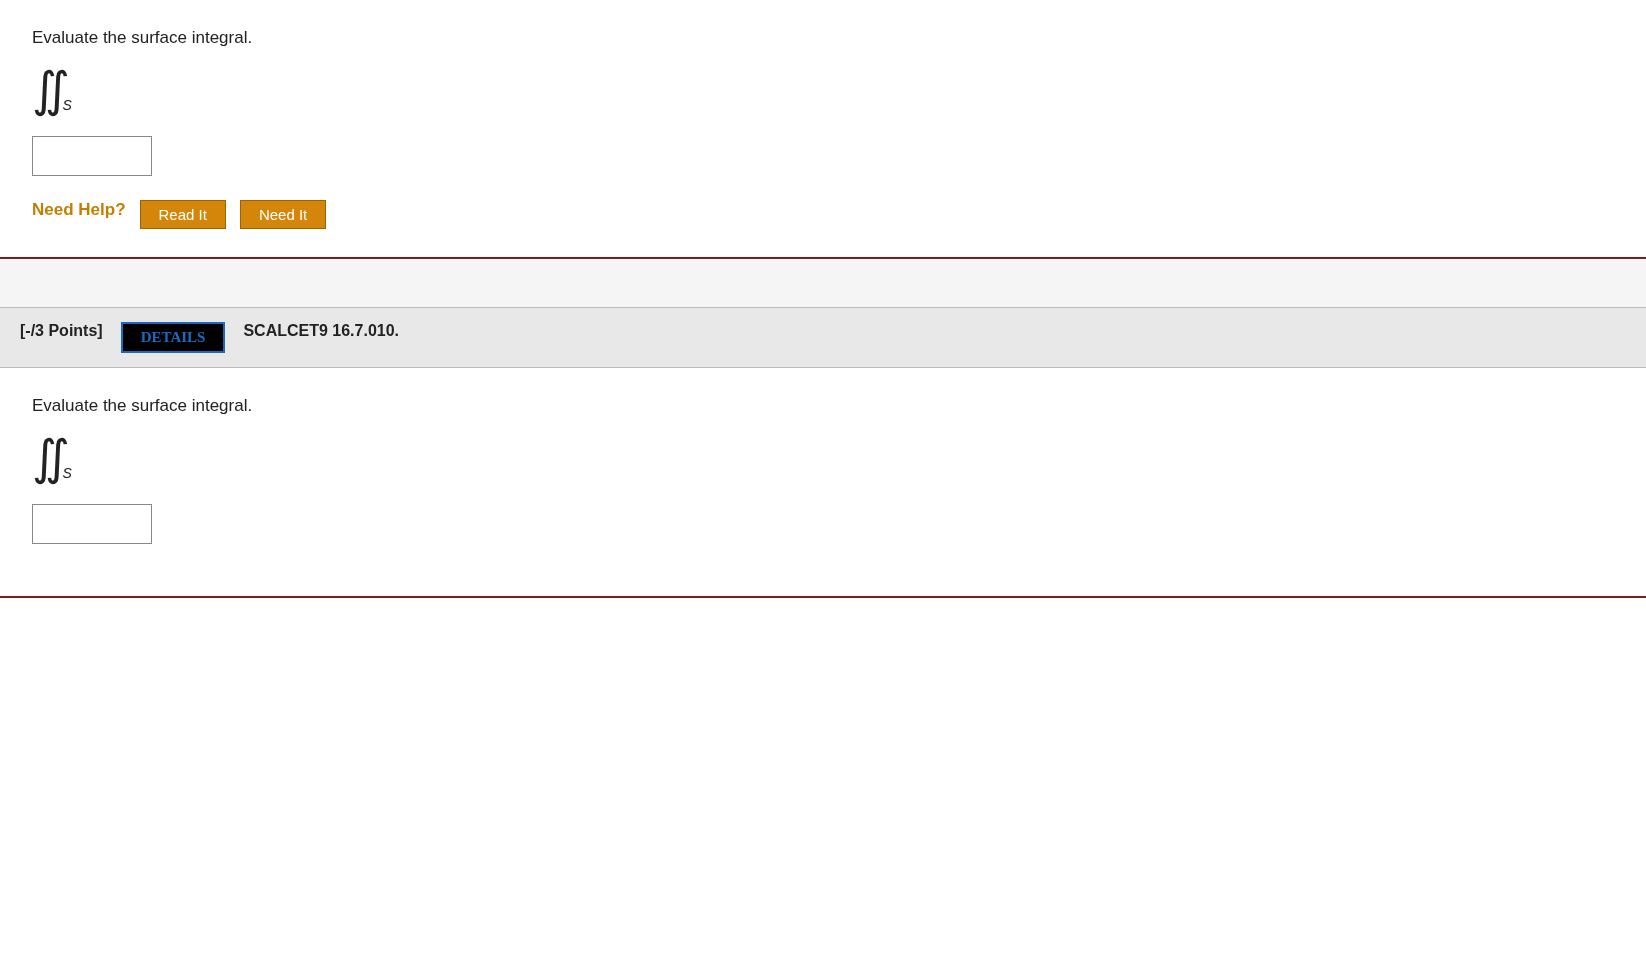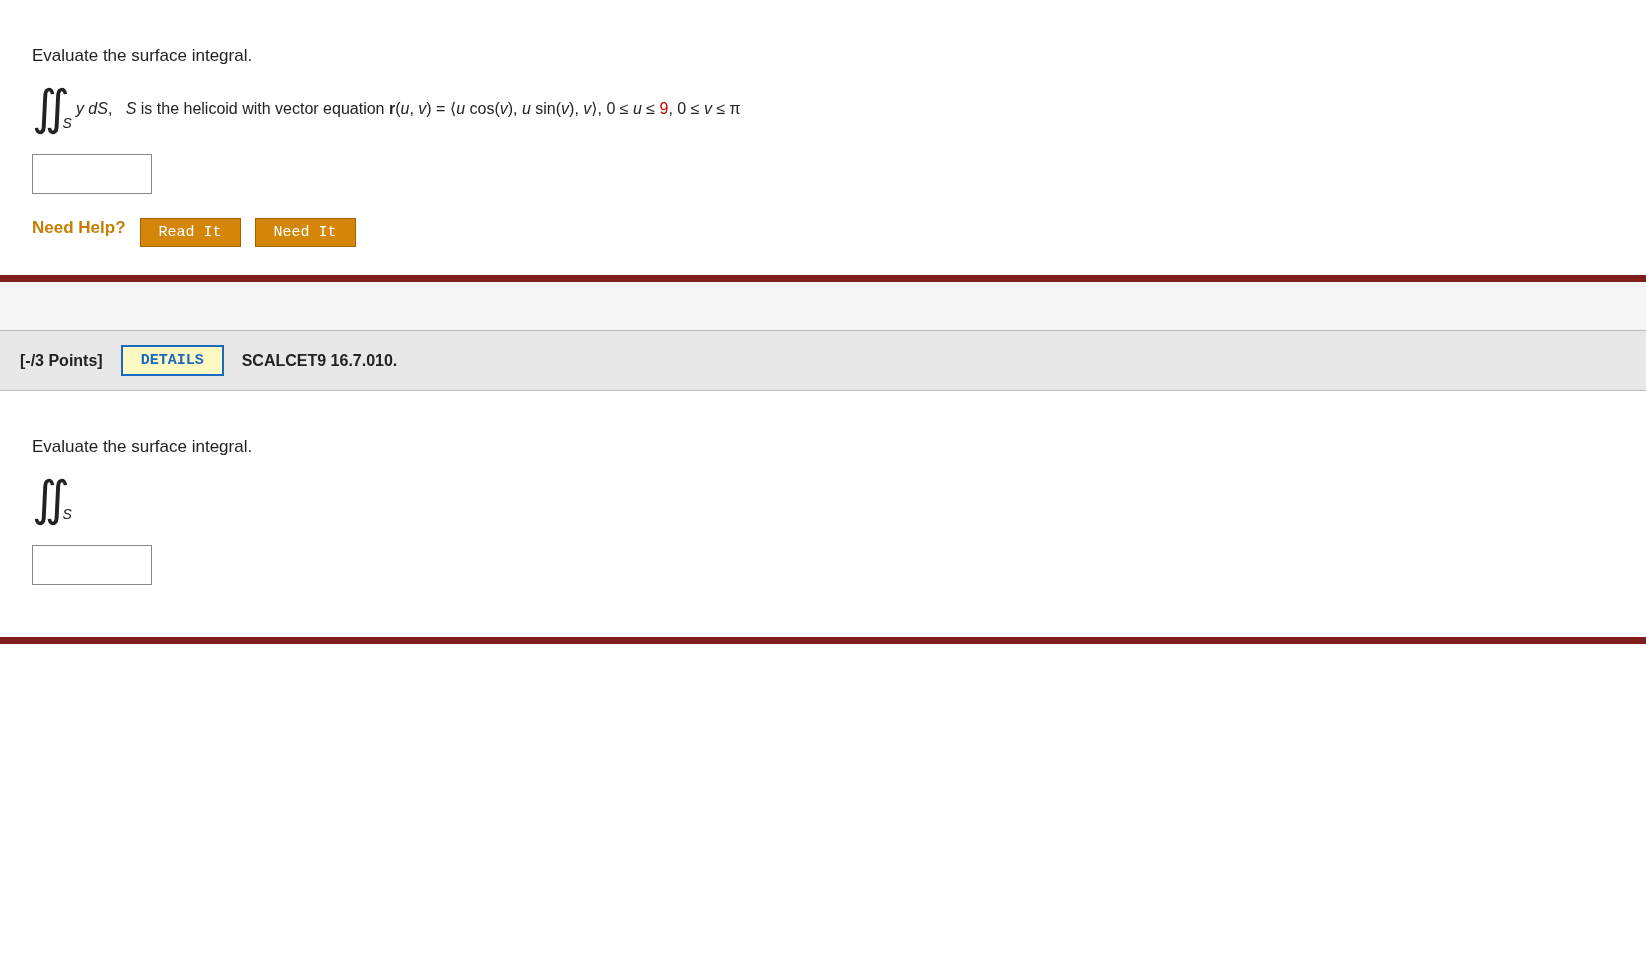--- a/index.html
+++ b/index.html
@@ -5,22 +5,21 @@
     * { box-sizing: border-box; margin: 0; padding: 0; }
     body {
       font-family: Georgia, 'Times New Roman', serif;
       font-size: 16px;
       background: #fff;
       color: #222;
     }
     .problem-section {
       background: #fff;
       padding: 28px 23px 28px 32px;
-      border-bottom: 7px solid #7f1d1d;
-      margin-top: 18px;
+      border-bottom: 2px solid #7f1d1d;
     }
     .problem-intro {
       font-size: 17px;
       margin-bottom: 18px;
       font-family: Arial, sans-serif;
     }
     .integral-line {
       display: flex;
       align-items: center;
       font-size: 17px;
@@ -66,67 +65,63 @@
       font-weight: bold;
       font-size: 17px;
       font-family: Arial, sans-serif;
     }
     .help-btn {
       background: #d4860a;
       color: #fff;
       border: 1px solid #a06200;
       padding: 5px 18px;
       font-size: 15px;
-      font-family: Liberation Mono, monospace;
+      font-family: Liberation Sans, sans-serif;
       cursor: pointer;
       font-weight: normal;
     }
     .section-header {
       background: #e8e8e8;
       border-top: 1px solid #bbb;
       border-bottom: 1px solid #bbb;
       padding: 14px 20px;
       display: flex;
-      align-items: center;
+      align-items: flex-start;
       gap: 18px;
     }
     .points-label {
       font-weight: bold;
       font-size: 16px;
       font-family: Arial, sans-serif;
     }
     .details-btn {
       border: 2px solid #1a6abf;
       color: #1a6abf;
-      background: #fef9c3;
+      background: #000000;
       padding: 5px 18px;
       font-size: 15px;
-      font-family: Liberation Mono, monospace;
+      font-family: Liberation Serif, serif;
       font-weight: bold;
       cursor: pointer;
     }
     .problem-id {
       font-weight: bold;
       font-size: 16px;
       font-family: Arial, sans-serif;
     }
   </style>
 </head>
 <body>
 
 <div class="problem-section">
   <div class="problem-intro">Evaluate the surface integral.</div>
 
   <div class="integral-line">
     <span class="integral-symbol">
       ∬<span class="subscript-s"><i>S</i></span>
-    </span>
-    <span class="integral-text">
-      <i>y</i> <i>dS</i>,&nbsp;&nbsp;
-      <i>S</i> is the helicoid with vector equation <b>r</b>(<i>u</i>, <i>v</i>) = ⟨<i>u</i> cos(<i>v</i>), <i>u</i> sin(<i>v</i>), <i>v</i>⟩, 0 ≤ <i>u</i> ≤ <span class="red">9</span>, 0 ≤ <i>v</i> ≤ π
     </span>
   </div>
 
   <input type="text" class="answer-box" placeholder="" style="">
 
   <div class="need-help-row">
     <span class="need-help-label">Need Help?</span>
     <button class="help-btn">Read It</button>
     <button class="help-btn">Need It</button>
   </div>

